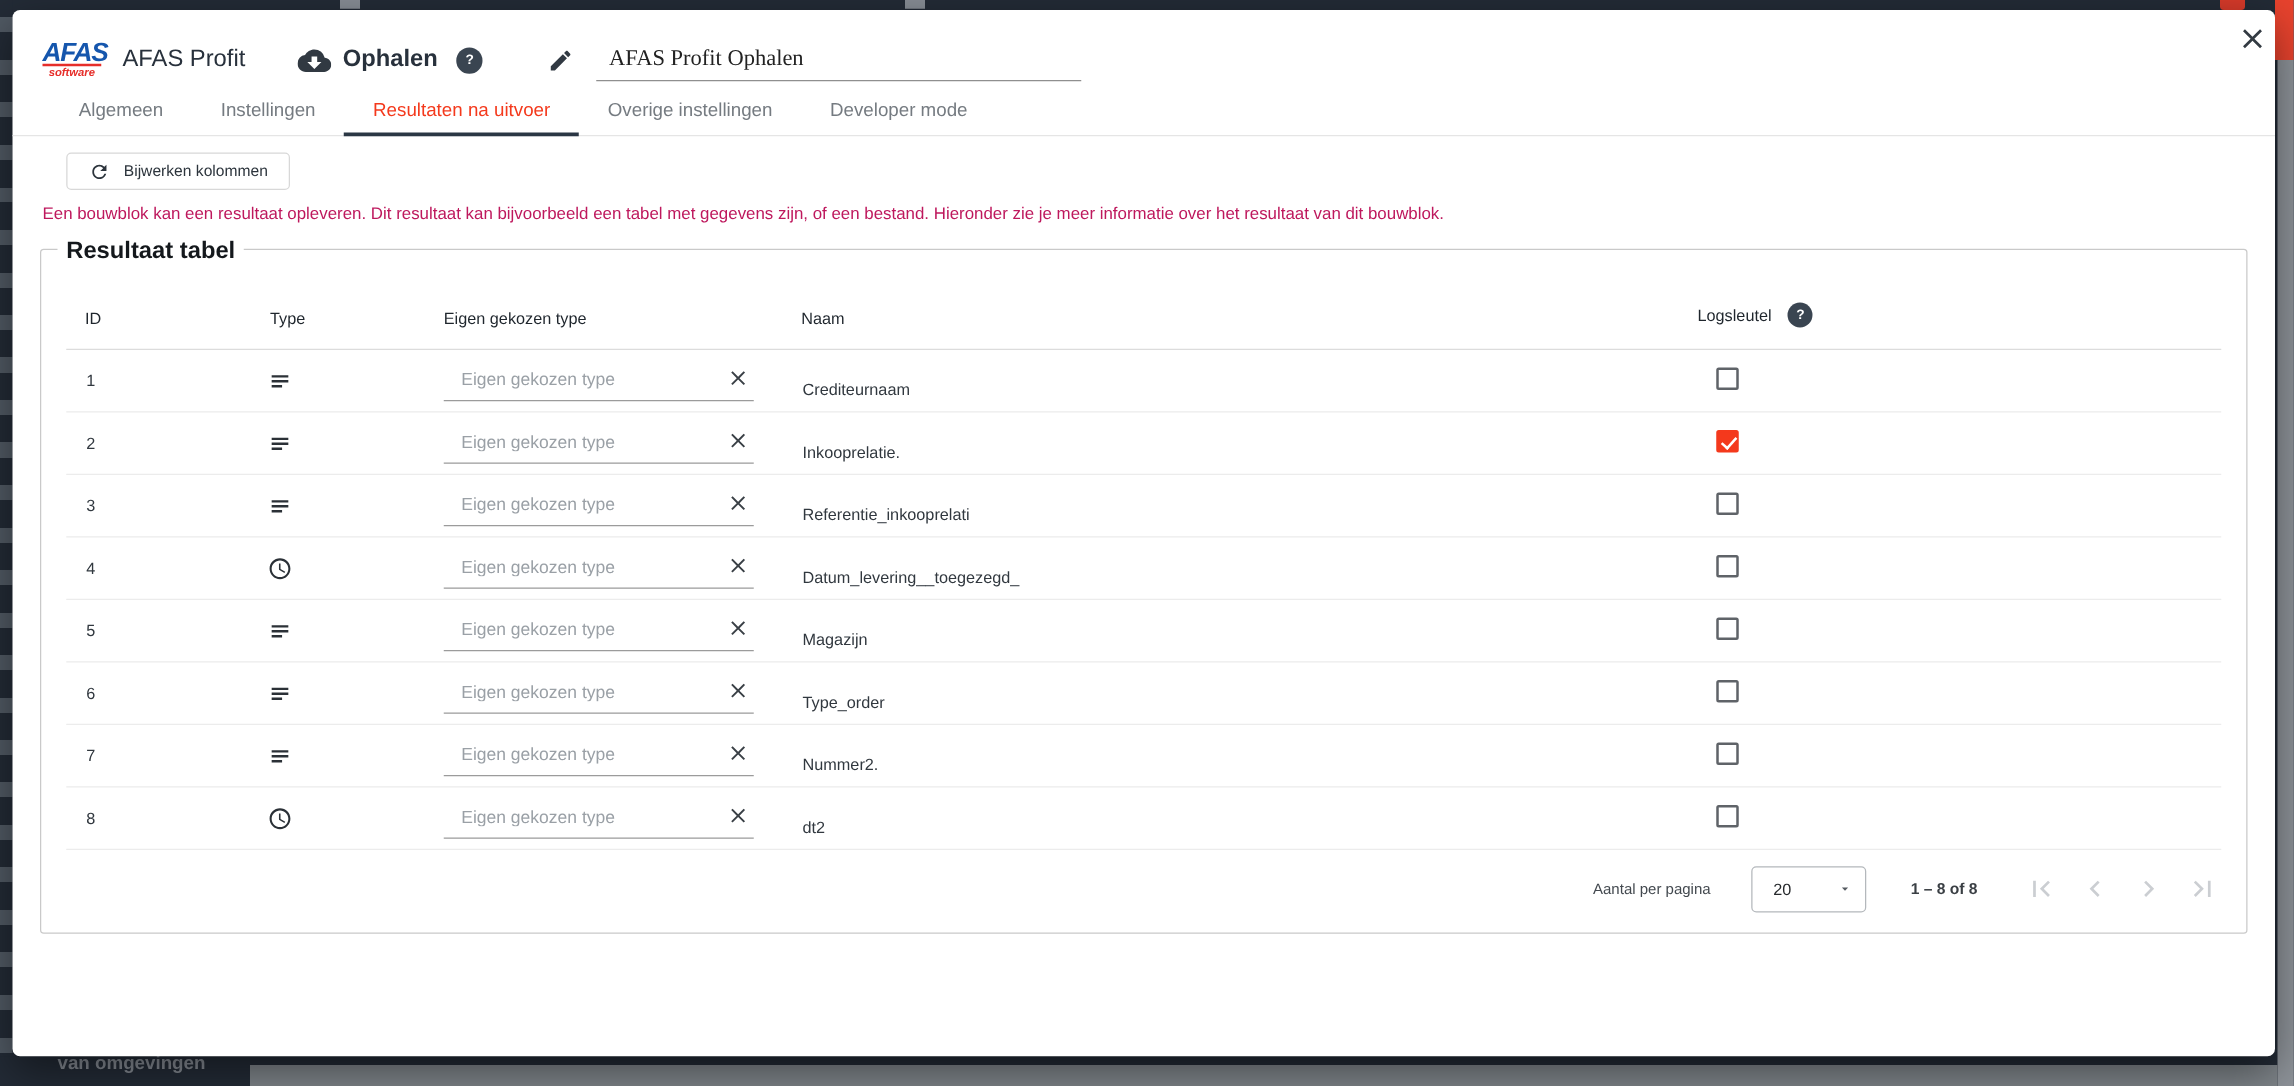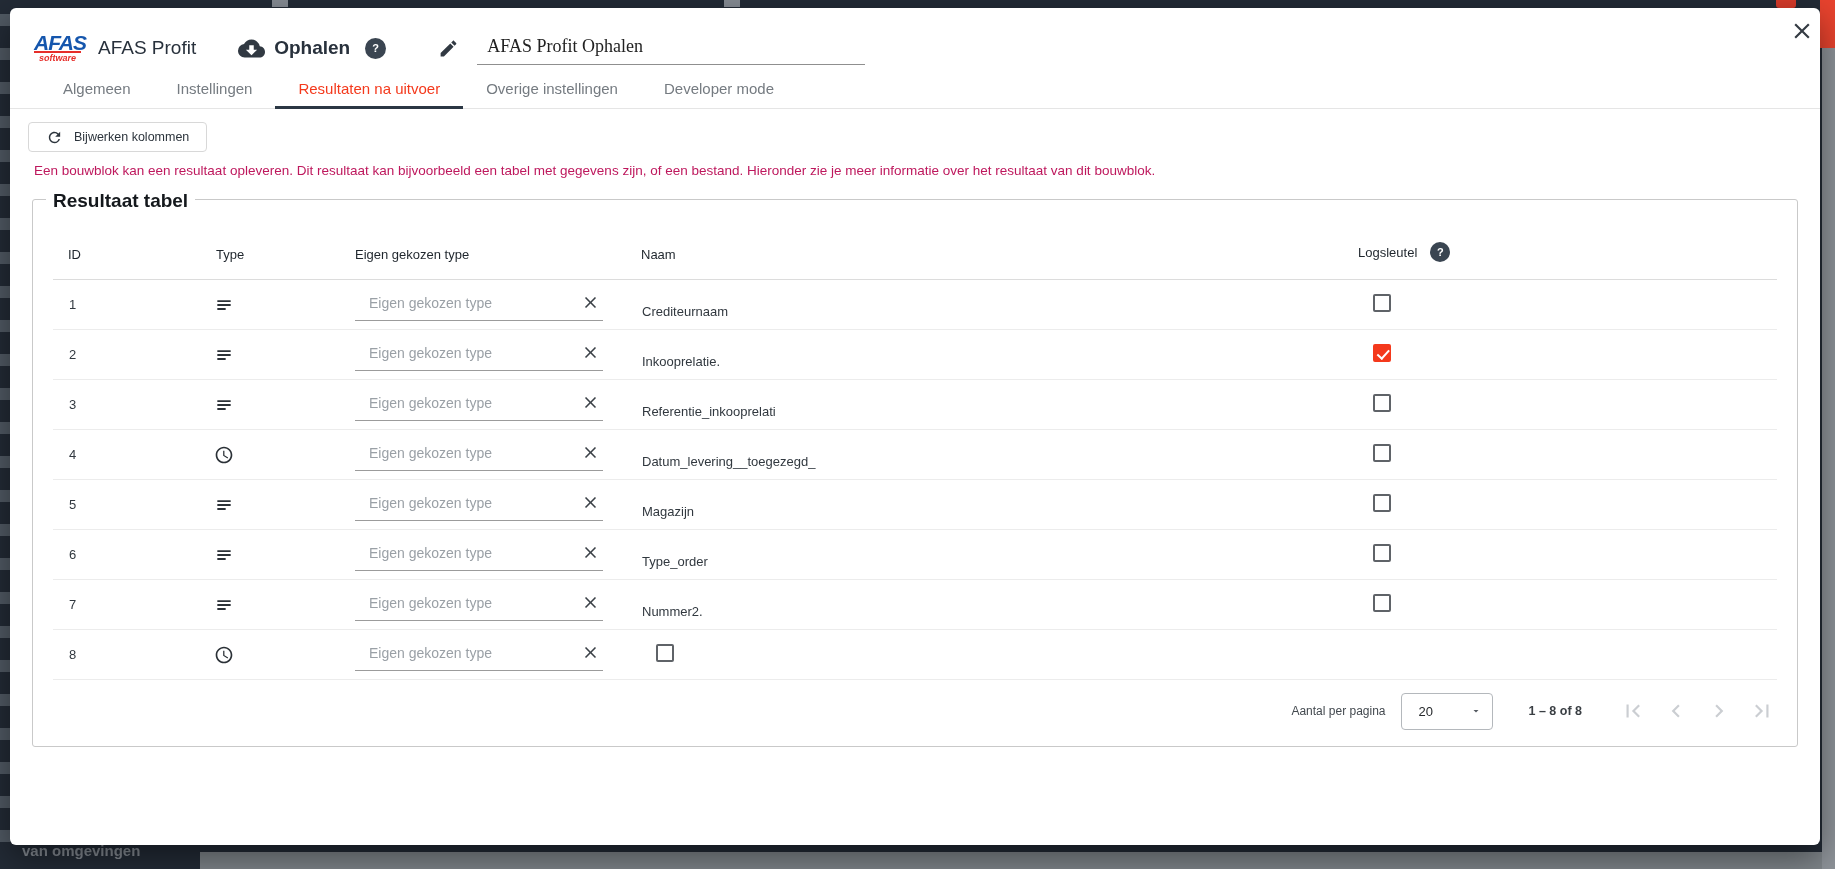--- a/index.html
+++ b/index.html
@@ -21,21 +21,21 @@
     background-color: #232b36;
   }
   .bg-topmark { position: absolute; top: 0; height: 7px; background: #868c94; }
   .bg-topmark.m1 { left: 272px; width: 16px; }
   .bg-topmark.m2 { left: 724px; width: 16px; }
   .bg-topred-badge { position: absolute; left: 1776px; top: 0; width: 20px; height: 8px; background: #d63a2a; border-radius: 0 0 3px 3px; }
   .bg-right-red { position: absolute; right: 0; top: 0; width: 15px; height: 48px; background: #e8432e; }
   .bg-vscroll { position: absolute; right: 0; top: 48px; width: 13px; height: 821px; background: #8d9298; }
   .bg-hscroll { position: absolute; left: 200px; bottom: 0; width: 1622px; height: 17px; background: #7e8489; }
   .bg-bottom-strip { position: absolute; left: 0; bottom: 0; width: 200px; height: 24px; background: #232b36; overflow: hidden; }
-  .bg-bottom-text { position: absolute; left: 22px; top: -3px; font-size: 15px; font-weight: 700; color: #848a92; white-space: nowrap; }
+  .bg-bottom-text { position: absolute; left: 46px; top: -3px; font-size: 15px; font-weight: 700; color: #848a92; white-space: nowrap; }
 
   
   .modal {
     position: absolute; left: 10px; top: 8px; width: 1810px; height: 837px;
     background: #fff; border-radius: 6px;
     box-shadow: 0 12px 34px rgba(0,0,0,.45);
   }
   .close-btn {
     position: absolute; top: 8px; right: 3px; width: 30px; height: 30px;
     border: none; background: none; cursor: pointer; color: #343b43;
@@ -68,21 +68,21 @@
   .tabs { display: flex; margin-top: 3px; height: 40px; border-bottom: 1px solid #e5e5e5; padding-left: 30px; }
   .tab { position: relative; display: flex; align-items: center; padding: 0 23px; font-size: 15px; color: #757b81; cursor: pointer; white-space: nowrap; }
   .tab.active { color: var(--accent, #f4391c); }
   .tab.active::after { content: ""; position: absolute; left: 0; right: 0; bottom: -1px; height: 3px; background: var(--dark-slate, #2b3744); }
 
   
   .toolbar { padding: 13px 0 0 18px; }
   .refresh-btn {
     display: inline-flex; align-items: center; gap: 11px; height: 30px; padding: 0 17px;
     border: 1px solid #d8d8d8; border-radius: 4px; background: #fff; cursor: pointer;
-    font-size: 12.5px; color: #2c343c; font-family: inherit;
+    font-size: 12.5px; color: #2c343c; font-family: inherit; margin-left: 25px;
   }
   .refresh-btn svg { color: #2c343c; }
 
   .description { margin: 11px 0 0 24px; font-size: 13.5px; color: #be185d; }
 
   
   .fieldset { position: relative; margin: 21px 22px 0 22px; height: 548px; border: 1px solid #c9c9c9; border-radius: 3px; }
   .legend { position: absolute; top: -10px; left: 13px; background: #fff; padding: 0 7px; font-weight: 700; font-size: 19px; color: #14181c; }
 
   .table { margin: 0 20px; }
@@ -109,21 +109,21 @@
   .log-cell { padding-left: 15px; }
   .cb { width: 18px; height: 18px; border: 2px solid #5f6368; border-radius: 2px; display: inline-block; position: relative; cursor: pointer; background: #fff; }
   .cb.checked { background: var(--accent, #f4391c); border-color: var(--accent, #f4391c); }
   .cb.checked::after {
     content: ""; position: absolute; left: 4.5px; top: 0.5px; width: 4.5px; height: 9.5px;
     border: solid #fff; border-width: 0 2.4px 2.4px 0; transform: rotate(42deg);
   }
 
   
   .pagination { display: flex; align-items: center; justify-content: flex-end; height: 62px; padding-right: 2px; }
-  .pp-label { font-size: 12px; color: #43494f; margin-right: 15px; }
+  .pp-label { font-size: 12px; color: #43494f; margin-right: 32px; }
   .pp-select {
     width: 92px; height: 37px; border: 1px solid #b4b8bc; border-radius: 4px;
     display: flex; align-items: center; justify-content: space-between;
     padding: 0 10px 0 17px; font-size: 13px; color: #26292c; cursor: pointer; background: #fff;
   }
   .pp-select .arr { color: #555b61; }
   .pp-range { margin: 0 38px 0 36px; font-size: 12.5px; color: #3a3f44; white-space: nowrap; font-weight: bold; }
   .pg-btns { display: flex; gap: 17px; }
   .pg-btn { width: 26px; height: 26px; border: none; background: none; color: #cbced2; padding: 0; cursor: default; }
 </style>
@@ -370,20 +370,21 @@
     <div class="input-cell">
       <div class="ufield">
         <input class="uinput" type="text" placeholder="Eigen gekozen type" style="">
         <span class="clear">
           <svg width="19" height="19" viewBox="0 0 24 24" fill="currentColor">
                     <path d="M19 6.41 17.59 5 12 10.59 6.41 5 5 6.41 10.59 12 5 17.59 6.41 19 12 13.41 17.59 19 19 17.59 13.41 12z"></path>
                   </svg>
         </span>
       </div>
     </div>
+    <div class="name-cell">dt2</div>
     <div class="log-cell"><span class="cb"></span></div>
     <div></div>
   </div>
 </div>
 
       <div class="pagination">
         <span class="pp-label">Aantal per pagina</span>
         <div class="pp-select">
           <span>20</span>
           <span class="arr">

